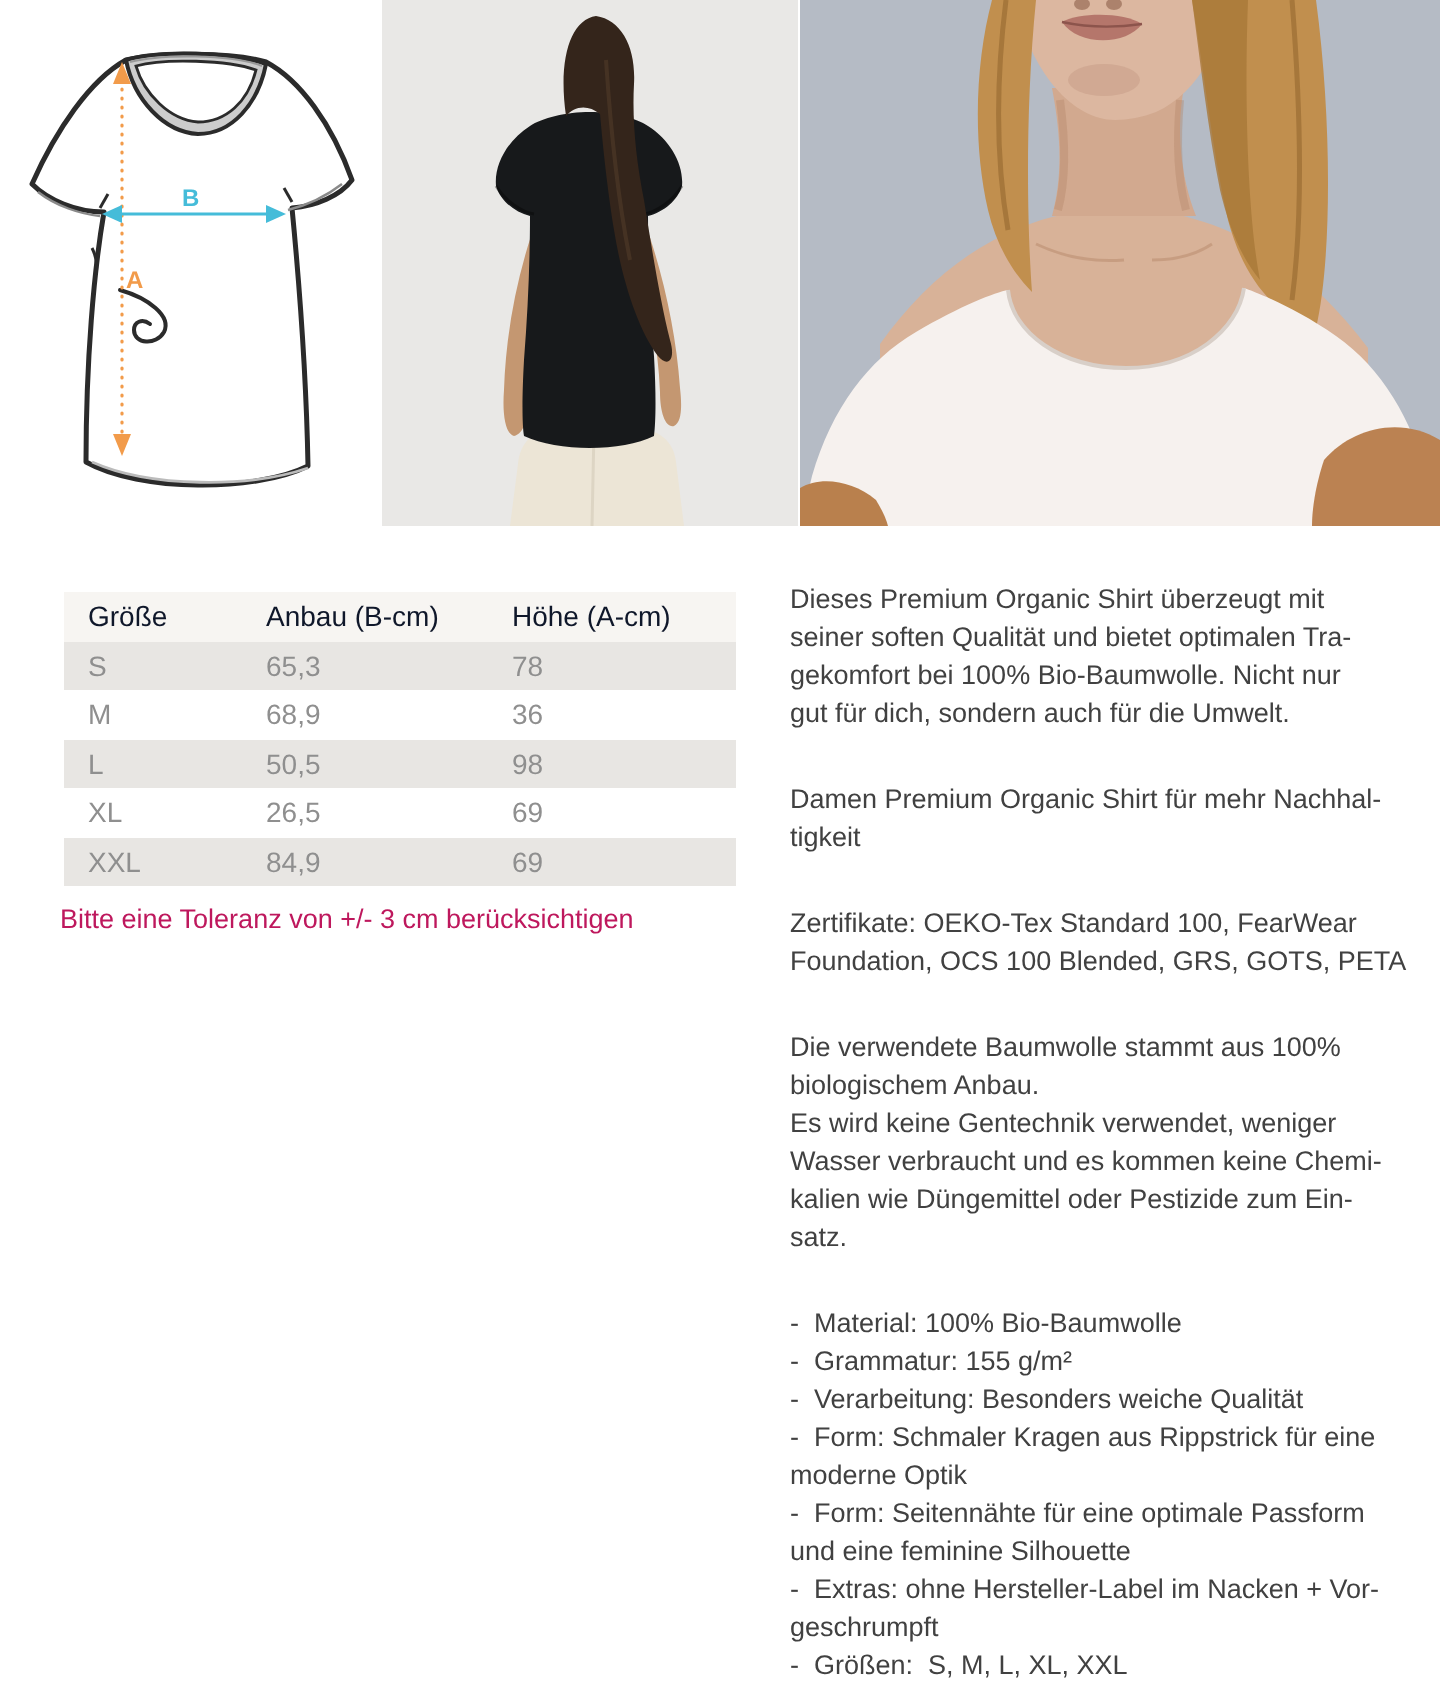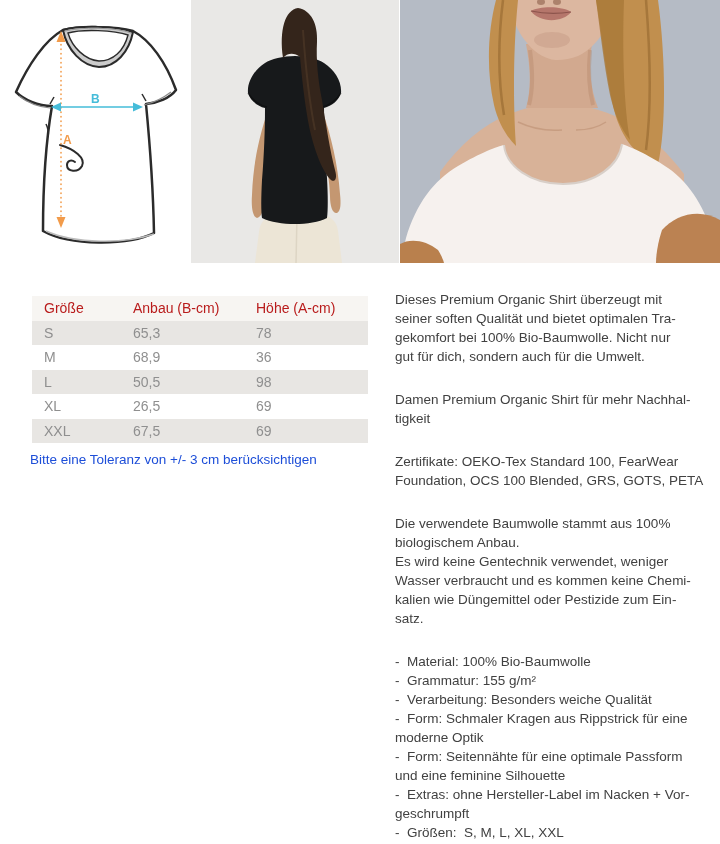--- a/index.html
+++ b/index.html
@@ -18,26 +18,26 @@
 
   .diagram-label{font-family:"Liberation Sans",sans-serif;font-weight:bold;font-size:12px;}
 
   
   .size-table{
     position:absolute;left:32px;top:296px;width:336px;
     font-size:14px;color:#8f8f8f;
   }
   .trow{display:grid;grid-template-columns:101px 123px 112px;height:24.5px;align-items:center;}
   .trow > div:first-child{padding-left:12px;}
-  .trow.head{background:#f7f5f2;color:#b91c1c;}
+  .trow.head{background:#f7f5f2;color:#0f172a;}
   .trow.shade{background:#e8e6e3;}
 
   .note{
     position:absolute;left:30px;top:452px;
-    font-size:13.5px;color:#1d4ed8;
+    font-size:13.5px;color:#be185d;
   }
 
   
   .desc{
     position:absolute;left:395px;top:290px;width:336px;
     font-size:13.5px;line-height:19px;color:#414141;
   }
   .desc p{margin:0 0 24px 0;white-space:pre-wrap;}
 </style>
 </head>
@@ -175,21 +175,21 @@
     <div>50,5</div>
     <div>98</div>
   </div>
   <div class="trow">
     <div>XL</div>
     <div>26,5</div>
     <div>69</div>
   </div>
   <div class="trow shade">
     <div>XXL</div>
-    <div>67,5</div>
+    <div>84,9</div>
     <div>69</div>
   </div>
 </div>
 
 <div class="note">Bitte eine Toleranz von +/- 3 cm berücksichtigen</div>
 
 <div class="desc">
   <p>Dieses Premium Organic Shirt überzeugt mit
 seiner soften Qualität und bietet optimalen Tra-
 gekomfort bei 100% Bio-Baumwolle. Nicht nur

